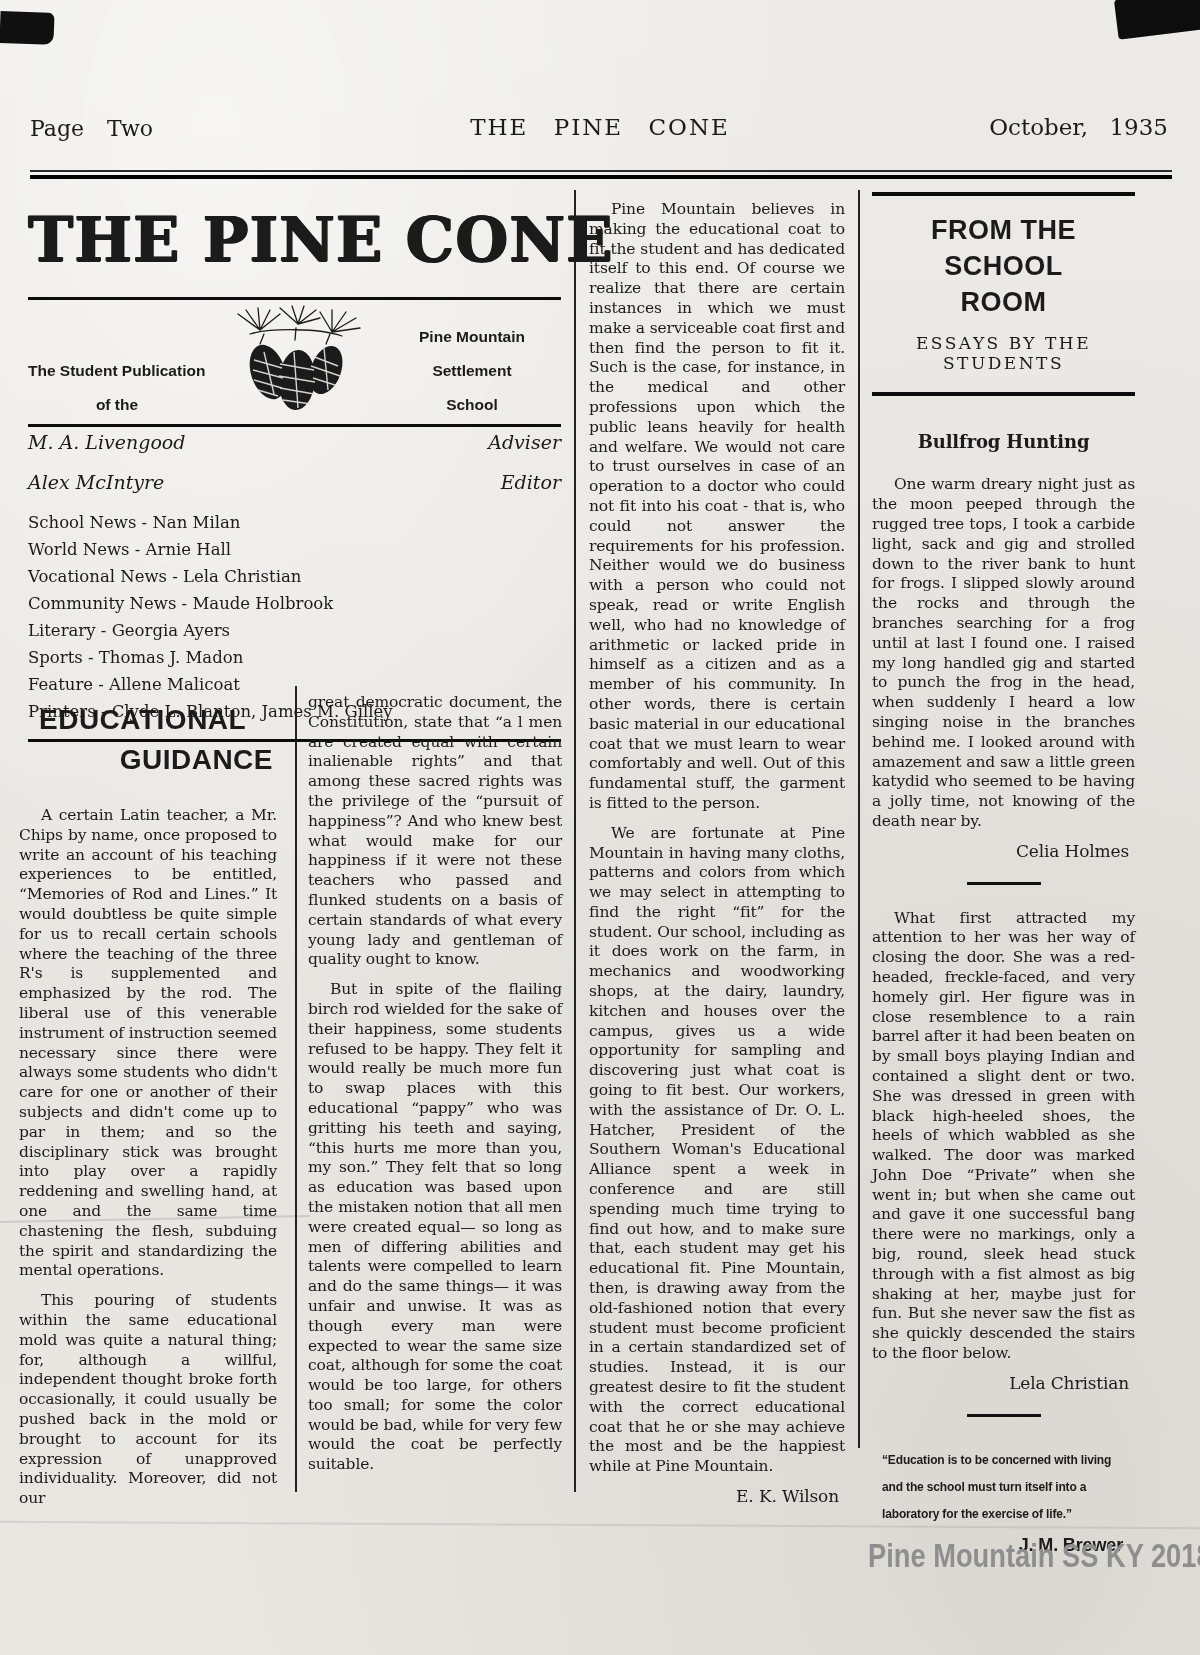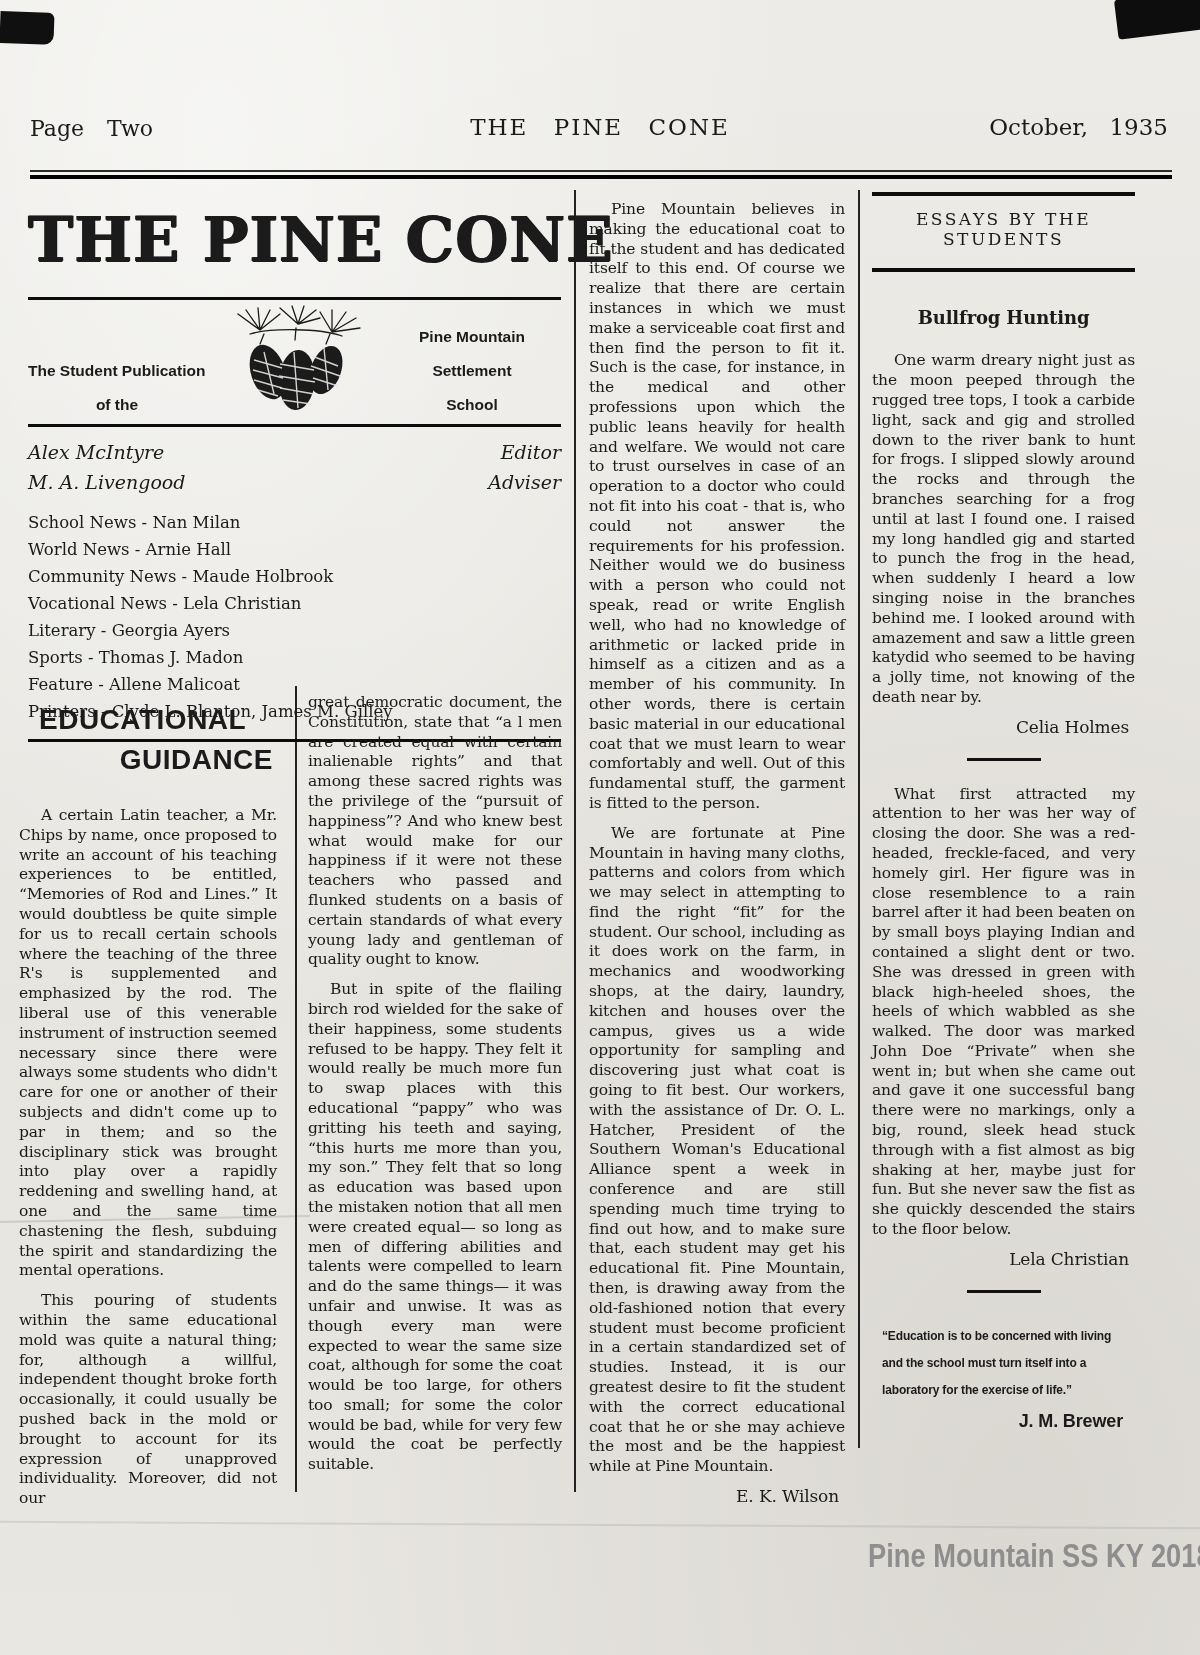--- a/index.html
+++ b/index.html
@@ -134,33 +134,33 @@
           <path d="M92 52 L118 62 M91 62 L120 72 M93 74 L118 82"></path>
           <path d="M44 48 L54 90 M74 48 L78 104 M104 44 L108 86"></path>
         </g>
       </svg>
       <div class="pub-right">
         <div>Pine Mountain Settlement</div>
         <div>School</div>
       </div>
     </div>
     <div class="mast-rule2"></div>
+    <div class="ed-row" style="margin-top:0;">
+      <span>M. A. Livengood</span>
+      <span>Adviser</span>
+    </div>
     <div class="ed-row">
       <span>Alex McIntyre</span>
       <span>Editor</span>
     </div>
-    <div class="ed-row" style="margin-top:0;">
-      <span>M. A. Livengood</span>
-      <span>Adviser</span>
-    </div>
     <div class="staff">
         <div>School News - Nan Milan</div>
         <div>World News - Arnie Hall</div>
+        <div>Vocational News - Lela Christian</div>
         <div>Community News - Maude Holbrook</div>
-        <div>Vocational News - Lela Christian</div>
         <div>Literary - Georgia Ayers</div>
         <div>Sports - Thomas J. Madon</div>
         <div>Feature - Allene Malicoat</div>
         <div>Printers - Clyde L. Blanton,  James M. Gilley</div>
       </div>
     <div class="mast-rule3"></div>
   </div>
 
   <div class="col col1">
     <div class="guid-headline">
@@ -183,20 +183,24 @@
   <div class="col col3">
     <div>
         <p>Pine Mountain believes in making the educational coat to fit the student and has dedicated itself to this end. Of course we realize that there are certain instances in which we must make a serviceable coat first and then find the person to fit it. Such is the case, for instance, in the medical and other professions upon which the public leans heavily for health and welfare. We would not care to trust ourselves in case of an operation to a doctor who could not fit into his coat - that is, who could not answer the requirements for his profession. Neither would we do business with a person who could not speak, read or write English well, who had no knowledge of arithmetic or lacked pride in himself as a citizen and as a member of his community.  In other words, there is certain basic material in our educational coat that we must learn to wear comfortably and well. Out of this fundamental stuff, the garment is fitted to the person.</p>
         <p>We are fortunate at Pine Mountain in having many cloths, patterns and colors from which we may select in attempting to find the right “fit” for the student. Our school, including as it does work on the farm, in mechanics and woodworking shops, at the dairy, laundry, kitchen and houses over the campus, gives us a wide opportunity for sampling and discovering just what coat is going to fit best. Our workers, with the assistance of Dr. O. L. Hatcher, President of the Southern Woman's Educational Alliance spent a week in conference and are still spending much time trying to find out how, and to make sure that, each student may get his educational fit. Pine Mountain, then, is drawing away from the old-fashioned notion that every student must become proficient in a certain standardized set of studies. Instead, it is our greatest desire to fit the student with the correct educational coat that he or she may achieve the most and be the happiest while at Pine Mountain.</p>
       </div>
     <div class="signature">E. K. Wilson</div>
   </div>
 
   <div class="col col4">
     <div class="sr-rule"></div>
+    <div class="sr-title">
+      <div>FROM THE SCHOOL</div>
+      <div>ROOM</div>
+    </div>
     <div class="sr-sub">ESSAYS BY THE STUDENTS</div>
     <div class="sr-rule"></div>
 
     <div class="essay-title">Bullfrog Hunting</div>
     <div>
         <p>One warm dreary night just as the moon peeped through the rugged tree tops, I took a carbide light, sack and gig and strolled down to the river bank to hunt for frogs. I slipped slowly around the rocks and through the branches searching for a frog until at last I found one. I raised my long handled gig and started to punch the frog in the head, when suddenly I heard a low singing noise in the branches behind me. I looked around with amazement and saw a little green katydid who seemed to be having a jolly time, not knowing of the death near by.</p>
       </div>
     <div class="signature">Celia Holmes</div>
 
     <div class="short-rule"></div>

